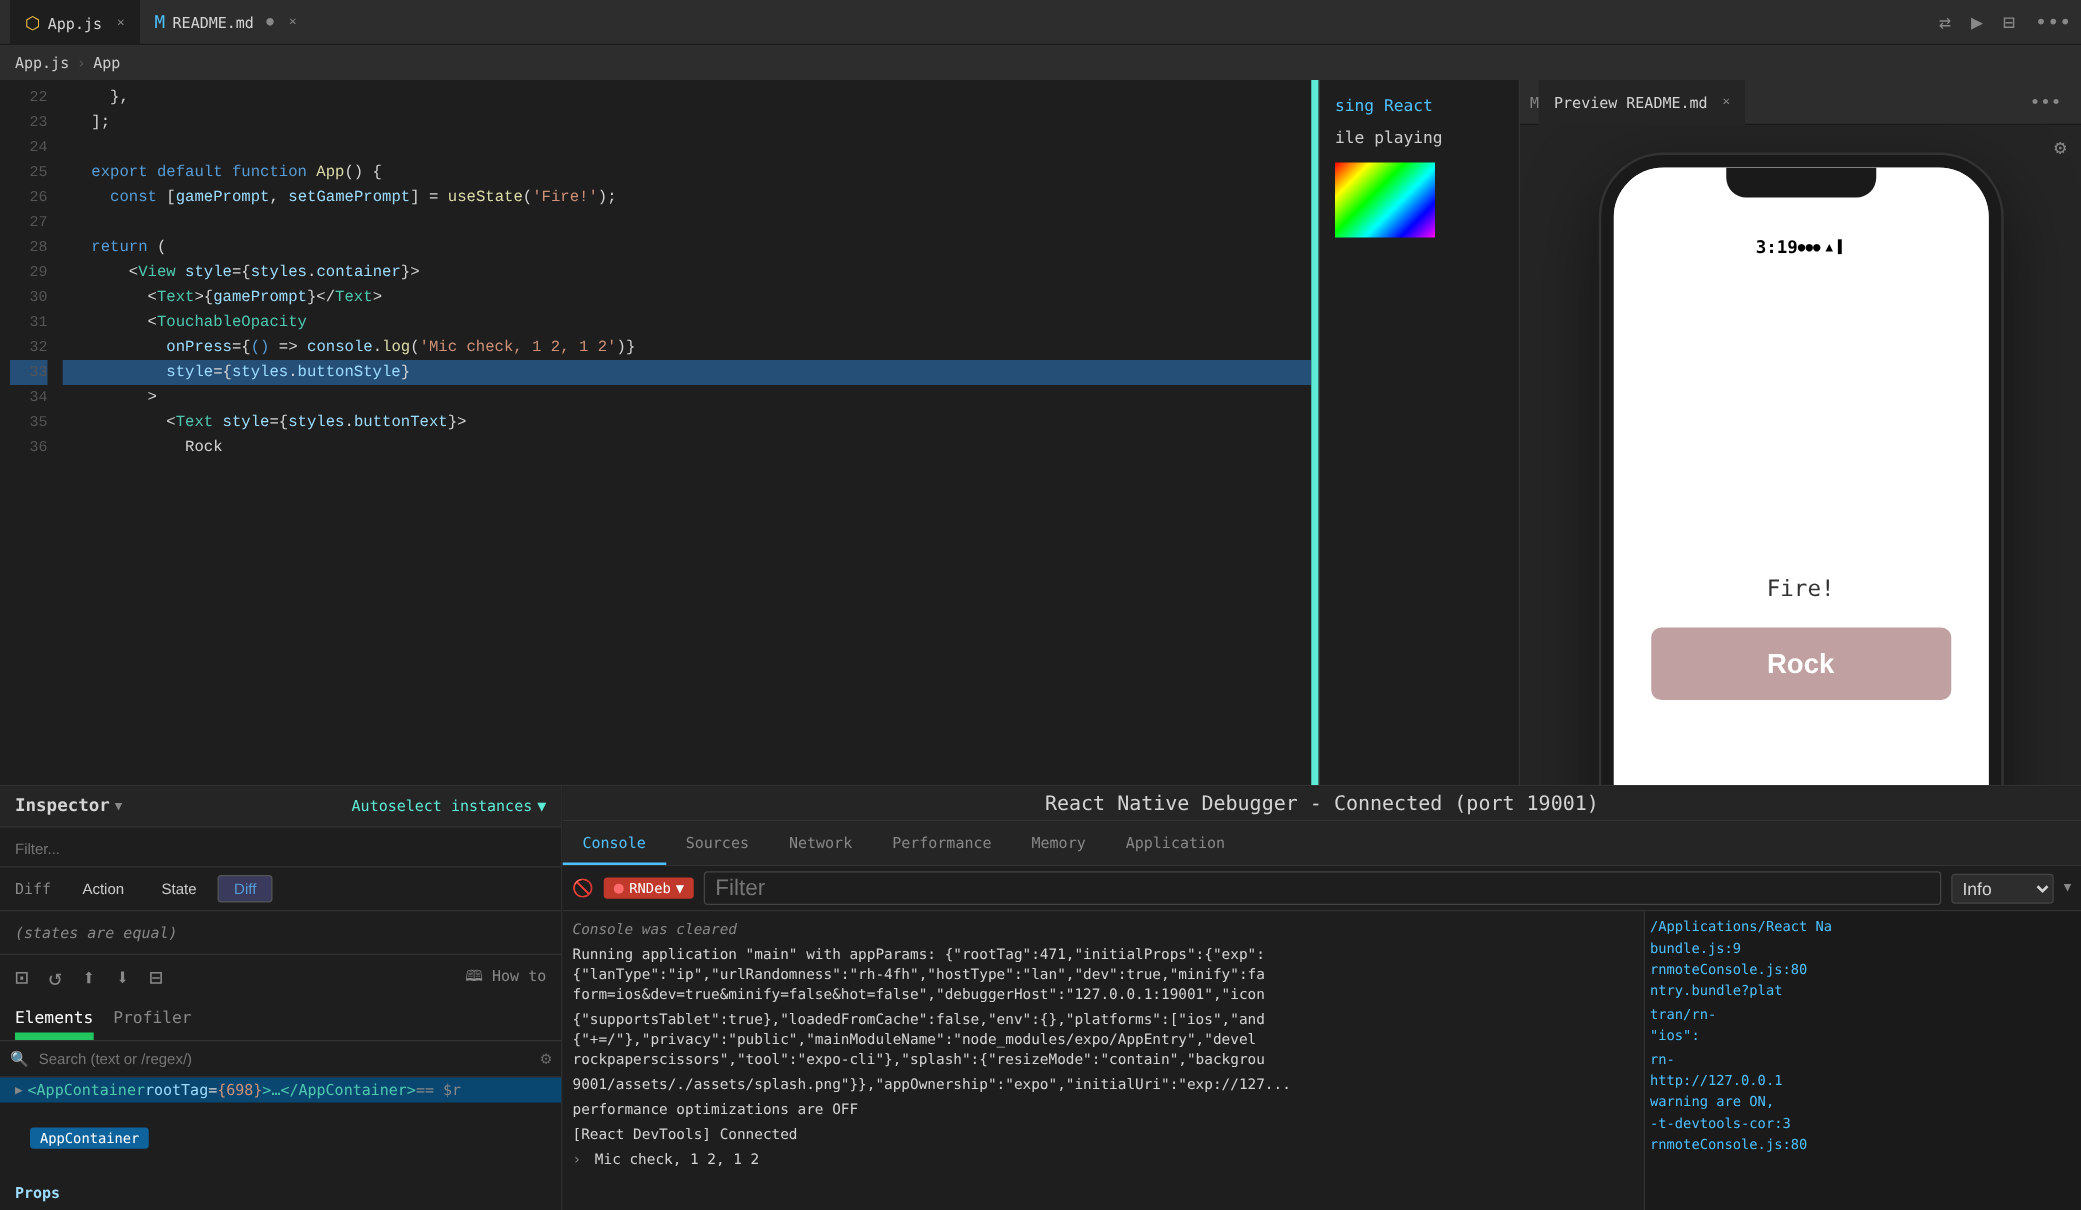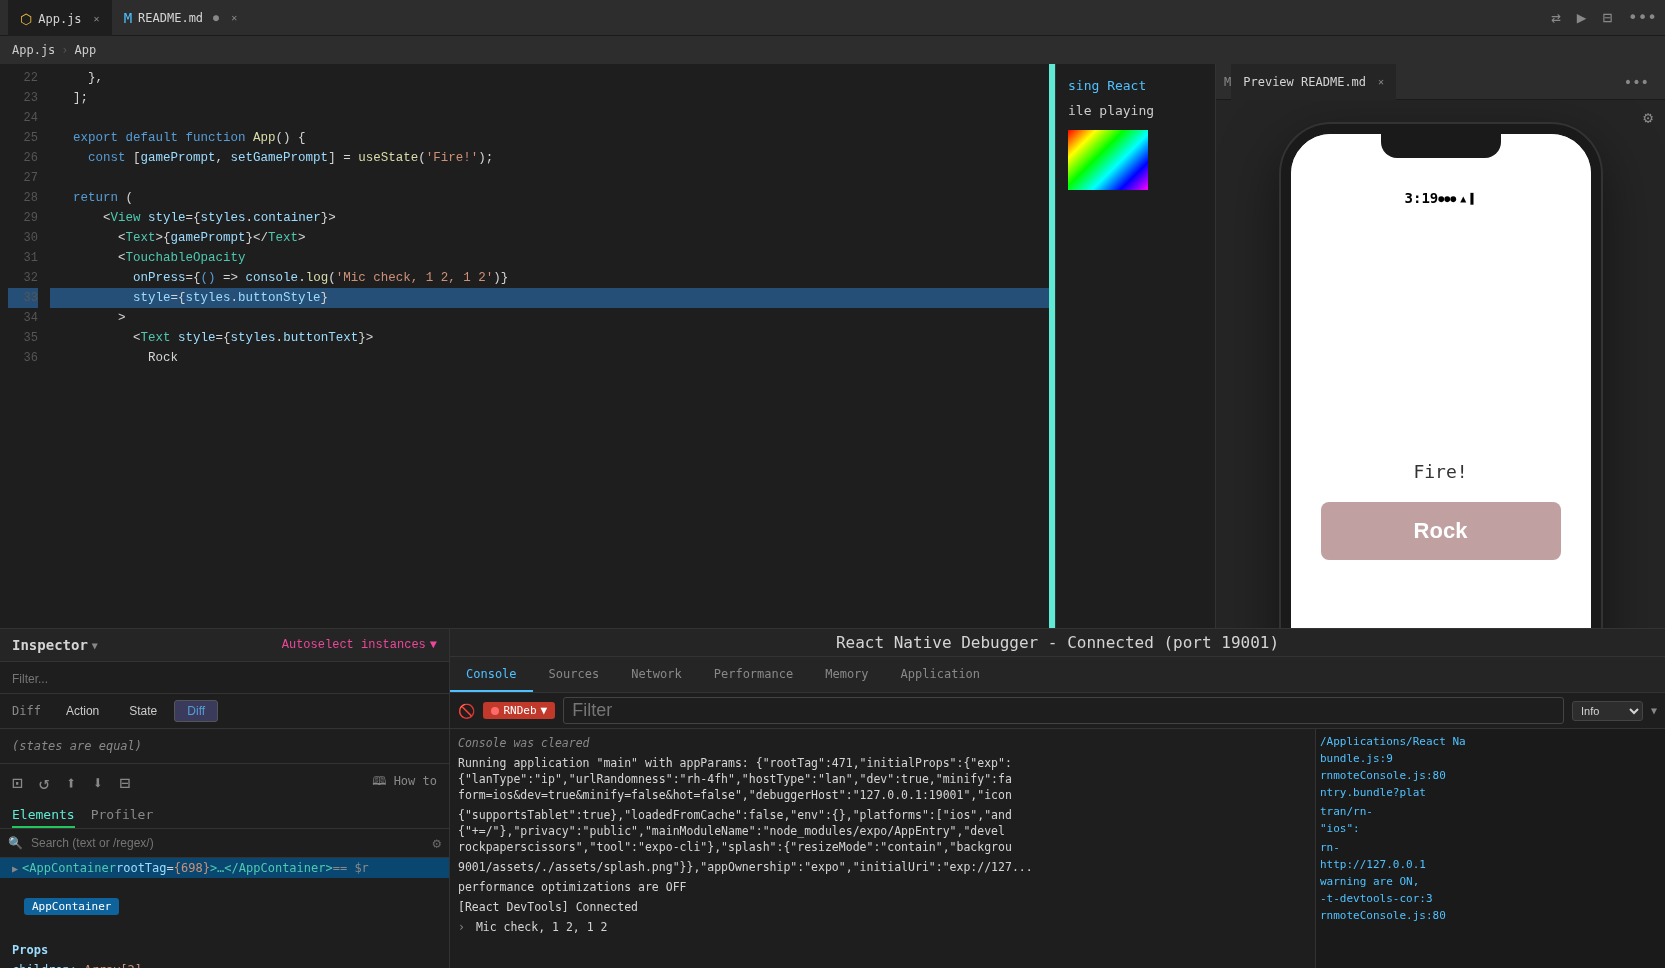--- a/index.html
+++ b/index.html
@@ -137,22 +137,21 @@
       margin-left: 4px;
       color: #888;
       font-size: 10px;
     }
     .inspector-autoselect {
       margin-left: auto;
       display: flex;
       align-items: center;
       gap: 4px;
       font-size: 12px;
-      color: #ec4899;
-      font-family: Liberation Mono, monospace;
+      color: #5eead4;
     }
     .inspector-filter {
       padding: 6px 12px;
       border-bottom: 1px solid #333;
     }
     .inspector-filter input {
       width: 100%;
       background: transparent;
       border: none;
       color: #888;
@@ -237,22 +236,22 @@
       border-bottom: 1px solid #333;
       gap: 16px;
     }
     .ep-tab {
       font-size: 13px;
       color: #888;
       cursor: pointer;
       padding-bottom: 4px;
     }
     .ep-tab.active {
-      color: #5eead4;
-      border-bottom: 2px solid #22c55e;
+      color: #ffffff;
+      border-bottom: 6px solid #22c55e;
     }
 
     .elements-search {
       display: flex;
       align-items: center;
       padding: 6px 8px;
       border-bottom: 1px solid #333;
       gap: 8px;
     }
     .elements-search input {
@@ -369,21 +368,21 @@
       color: #d4d4d4;
       font-size: 18px;
       padding: 2px 8px;
       border-radius: 3px;
       outline: none;
     }
     .level-selector {
       background: #2d2d2d;
       border: 1px solid #444;
       color: #d4d4d4;
-      font-size: 11px;
+      font-size: 14px;
       padding: 2px 4px;
       border-radius: 3px;
     }
 
     .console-output {
       flex: 1;
       overflow-y: auto;
       padding: 4px 8px;
       font-family: monospace;
       font-size: 11.5px;

